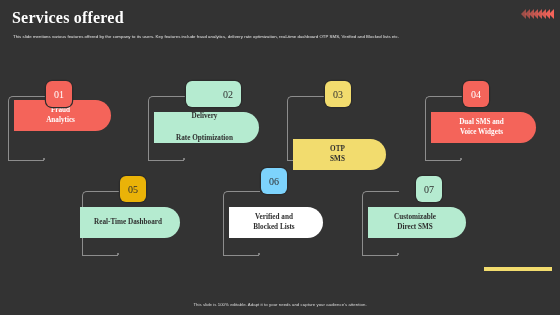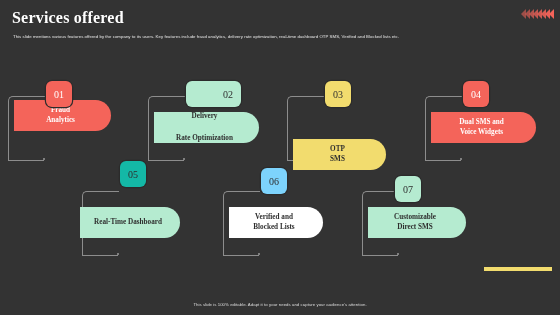--- a/index.html
+++ b/index.html
@@ -199,35 +199,35 @@
         <span>Dual SMS and</span>
         <span>Voice Widgets</span>
       </div>
       <div class="badge light-text" style="left: 463px; top: 81px; background: rgb(244, 100, 90);">04</div>
       <div class="bracket" style="left: 82px; top: 191px; width: 36px; height: 63px; border-bottom: none;"></div>
       <div class="bracket-bottom" style="left: 82px; top: 254px; width: 36px; height: 1px;"></div>
       <div class="dot" style="left: 117px; top: 253px;"></div>
       <div class="pill" style="left: 80px; top: 207px; width: 100px; background: rgb(181, 235, 208);">
         <span>Real-Time Dashboard</span>
       </div>
-      <div class="badge" style="left: 120px; top: 161px; background: #14b8a6;">05</div>
+      <div class="badge" style="left: 120px; top: 176px; background: #eab308;">05</div>
       <div class="bracket" style="left: 223px; top: 191px; width: 36px; height: 63px; border-bottom: none;"></div>
       <div class="bracket-bottom" style="left: 223px; top: 254px; width: 36px; height: 1px;"></div>
       <div class="dot" style="left: 258px; top: 253px;"></div>
       <div class="pill" style="left: 229px; top: 207px; width: 94px; background: #ffffff;">
         <span>Verified and</span>
         <span>Blocked Lists</span>
       </div>
       <div class="badge" style="left: 261px; top: 168px; background: #7dd3fc;">06</div>
       <div class="bracket" style="left: 362px; top: 191px; width: 36px; height: 63px; border-bottom: none;"></div>
       <div class="bracket-bottom" style="left: 362px; top: 254px; width: 36px; height: 1px;"></div>
       <div class="dot" style="left: 397px; top: 253px;"></div>
       <div class="pill" style="left: 368px; top: 207px; width: 98px; background: rgb(181, 235, 208);">
         <span>Customizable</span>
         <span>Direct SMS</span>
       </div>
-      <div class="badge" style="left: 395px; top: 176px; background: rgb(181, 235, 208);">07</div>
+      <div class="badge" style="left: 416px; top: 176px; background: rgb(181, 235, 208);">07</div>
     </div>
 
   <div id="accent-bar"></div>
   <div id="footer-note">This slide is 100% editable. Adapt it to your needs and capture your audience's attention.</div>
 
 </div>
 
 </body></html>

